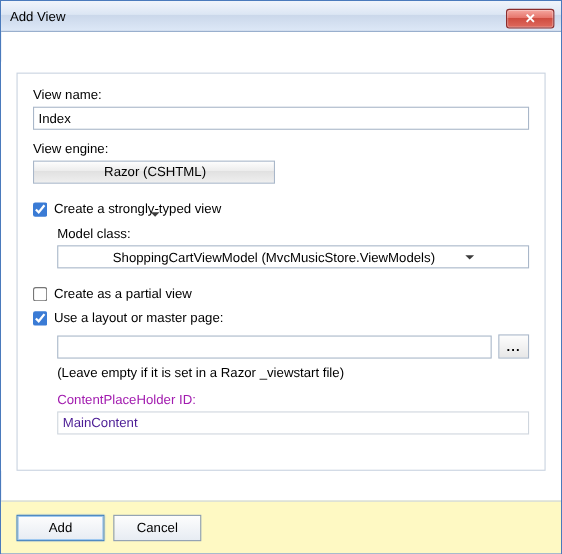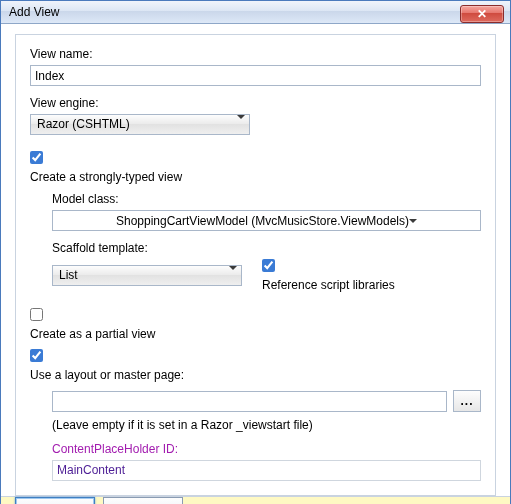--- a/index.html
+++ b/index.html
@@ -1,15 +1,15 @@
 <!DOCTYPE html>
 <html><head>
 <meta charset="utf-8">
 <style>
-  * { box-sizing: border-box; font-family: "Segoe UI", Tahoma, sans-serif; font-size: 12px; }
+  * { box-sizing: border-box; font-family: "Segoe UI", Tahoma, sans-serif; font-size: 12px; gap: 27px; }
   html, body { margin: 0; padding: 0; }
   body { background: #fff; }
   .window {
     width: 511px; height: 504px;
     border: 1px solid #4a7abc;
     background: #fff;
     display: flex; flex-direction: column;
   }
   .titlebar {
     height: 28px;
@@ -46,34 +46,35 @@
   .row { margin-bottom: 10px; }
   input[type=text].txt, .combo, .combo-wide {
     height: 21px; line-height: 19px;
     border: 1px solid #a9b7c9;
     padding: 0 4px;
     background: #fff;
     color: #000;
   }
   .txt-full { width: 100%; }
   .combo {
-    display: flex; justify-content: space-between;
+    display: flex; align-items: center; justify-content: space-between;
     background: linear-gradient(to bottom, #fdfdfd 0%, #ececec 45%, #e1e1e1 46%, #efefef 100%);
     cursor: default;
     padding: 0 4px 0 6px;
+    flex-direction: column;
   }
   .combo .arrow, .arrow {
     width: 0; height: 0;
     border-left: 4px solid transparent;
     border-right: 4px solid transparent;
     border-top: 4px solid #3b3b3b;
   }
   .combo-230 { width: 220px; }
   .indent { margin-left: 22px; }
-  .chkrow { display: flex; gap: 6px; margin-bottom: 8px; flex-direction: column; }
+  .chkrow { display: flex; align-items: center; gap: 6px; margin-bottom: 8px; }
   input[type=checkbox] { width: 13px; height: 13px; margin: 0; accent-color: #3a7bd5; }
   .inline-row { display: flex; align-items: center; gap: 20px; }
   .disabled { color: #a21caf; }
   .disabled-input {
     border: 1px solid #cfd6de;
     background: #fff;
     color: #4c1d95;
     height: 21px; line-height: 19px;
     padding: 0 4px;
     width: 100%;
@@ -153,33 +154,20 @@
       </div>
 
       <div class="indent">
         <div class="row">
           <span class="label">Model class:</span>
           <div class="mc-wide">
             <span>ShoppingCartViewModel (MvcMusicStore.ViewModels)</span>
             <span class="arrow"></span>
           </div>
         </div>
-        <div class="row">
-          <span class="label">Scaffold template:</span>
-          <div class="inline-row">
-            <div class="combo combo-230" style="width:190px">
-              <span>List</span>
-              <span class="arrow"></span>
-            </div>
-            <div class="chkrow" style="margin-bottom:0">
-              <input type="checkbox" checked="" style="">
-              <span>Reference script libraries</span>
-            </div>
-          </div>
-        </div>
       </div>
 
       <div style="height:6px"></div>
 
       <div class="chkrow">
         <input type="checkbox" style="">
         <span>Create as a partial view</span>
       </div>
 
       <div class="chkrow">

